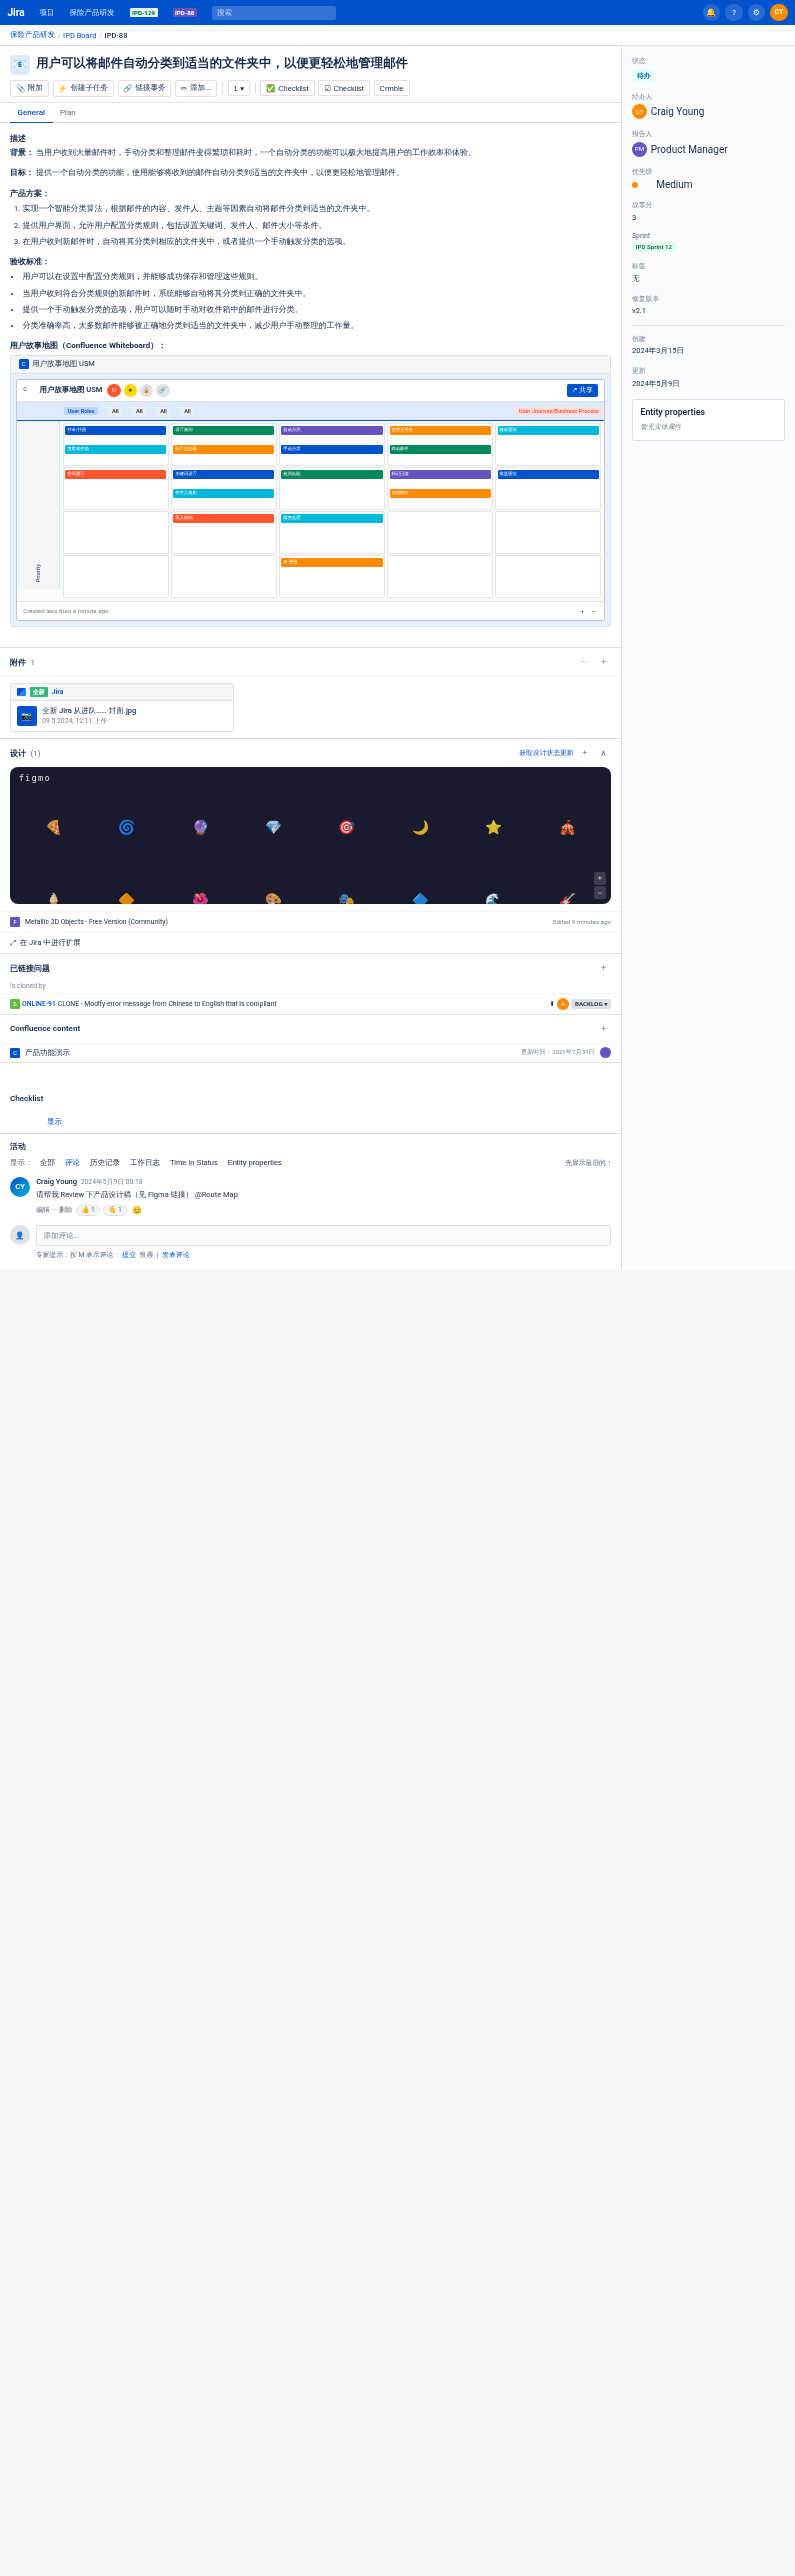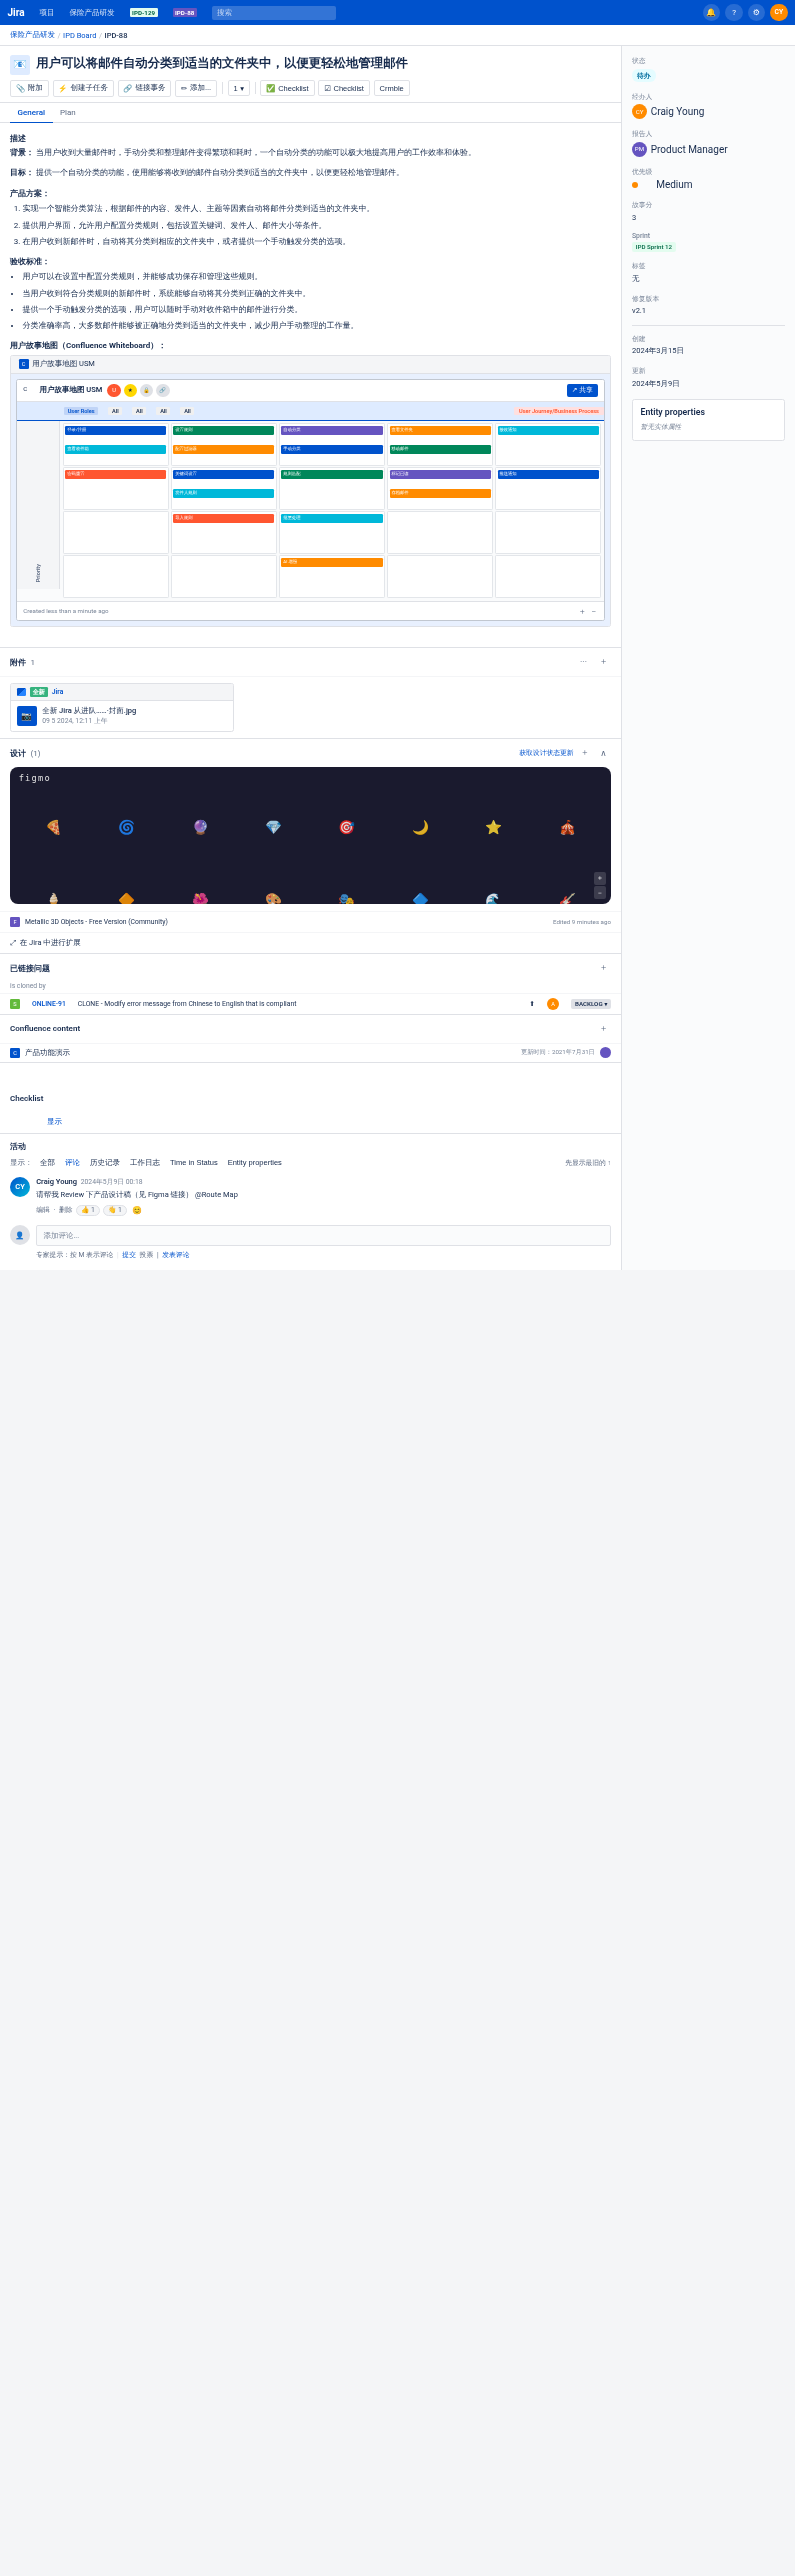--- a/index.html
+++ b/index.html
@@ -429,21 +429,21 @@
       background: #fff;
       border-top: 0.6px solid #dfe1e6;
     }
     .linked-header {
       display: flex; align-items: center; justify-content: space-between;
       padding: 6.2px 10px;
     }
     .linked-title { font-size: 8px; font-weight: 600; }
     .cloned-by { font-size: 6.8px; color: #7a8699; padding: 0 10px 3.7px 10px; }
     .issue-item {
-      display: flex; align-items: center; gap: 12px;
+      display: flex; align-items: center; gap: 2px;
       padding: 3.7px 10px;
       border-top: 0.6px solid #f4f5f7;
     }
     .issue-type-icon {
       width: 10px; height: 10px;
       border-radius: 1.2px;
       display: flex; align-items: center; justify-content: center;
       font-size: 5.6px;
       color: #fff;
       flex-shrink: 0;

